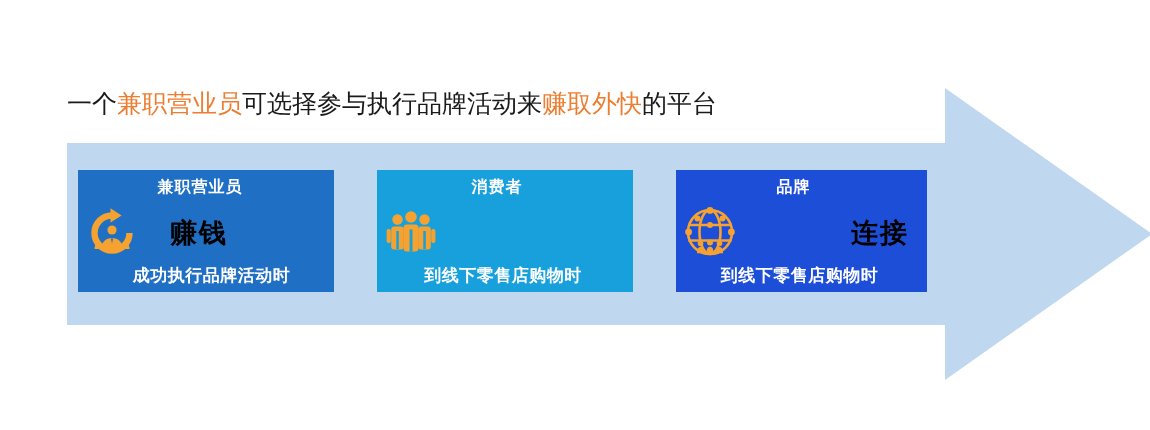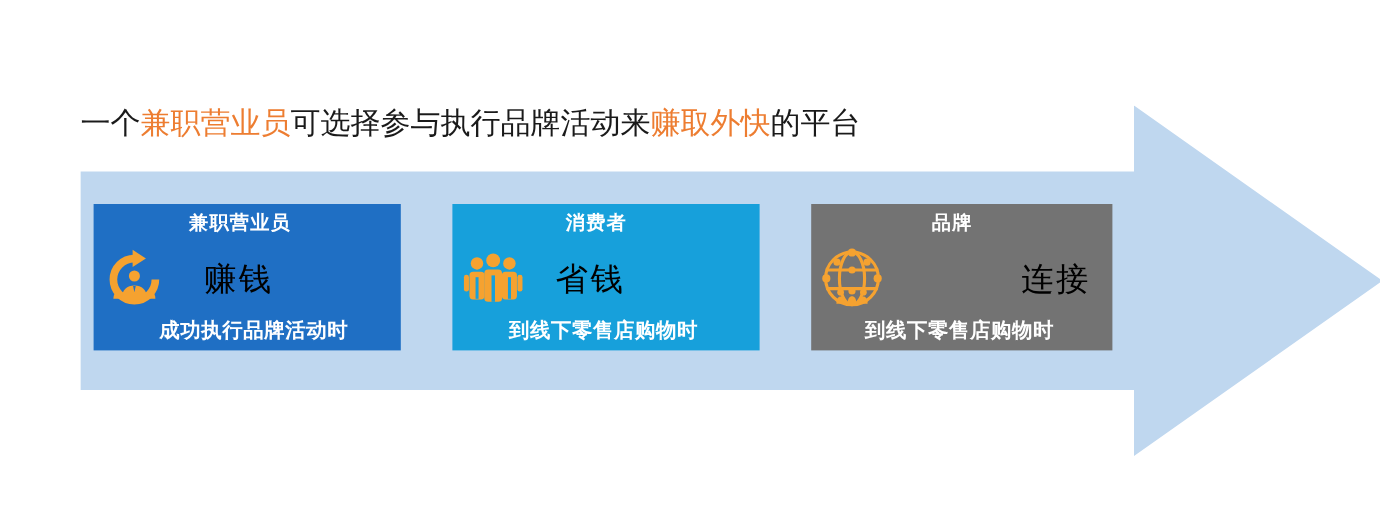--- a/index.html
+++ b/index.html
@@ -47,21 +47,21 @@
   
   .card {
     position: absolute;
     top: 170px;
     height: 122px;
     box-sizing: border-box;
     overflow: hidden;
   }
   #card-0 { left: 58px;  width: 256px; background: #1F6FC4; }
   #card-1 { left: 357px; width: 256px; background: #17A0DB; }
-  #card-2 { left: 656px; width: 251px; background: #737373; }
+  #card-2 { left: 656px; width: 251px; background: #1d4ed8; }
 
   .card-title {
     position: absolute;
     top: 6px;
     left: 0;
     right: 0;
     text-align: center;
     color: #ffffff;
     font-family: "Liberation Serif", "DejaVu Serif", serif;
     font-size: 16px;
@@ -75,21 +75,21 @@
 
   .card-main {
     position: absolute;
     top: 46px;
     left: 0;
     right: 0;
     text-align: center;
     color: #000000;
     font-family: "Liberation Serif", "DejaVu Serif", serif;
     font-size: 27px;
-    font-weight: normal;
+    font-weight: bold;
     line-height: 34px;
     letter-spacing: 2px;
   }
   #card-0 .card-main { padding-right: 14px; }
   #card-1 .card-main { padding-right: 26px; }
   #card-2 .card-main { padding-right: 18px; text-align: right; }
 
   .card-caption {
     position: absolute;
     bottom: 5px;
@@ -166,21 +166,20 @@
         <rect x="35.2" y="21.5" width="12.6" height="23" rx="3" fill="#F5A230"></rect>
         <rect x="40.3" y="26" width="2.5" height="18" fill="#17A0DB"></rect>
         <rect x="48.2" y="24" width="4.2" height="14" rx="2" fill="#F5A230"></rect>
 
         <circle cx="28" cy="12" r="5.8" fill="#F5A230"></circle>
         <rect x="20.6" y="19.5" width="14.8" height="27" rx="3.2" fill="#F5A230"></rect>
         <rect x="26.6" y="24.5" width="2.9" height="22" fill="#17A0DB"></rect>
       </svg>
     </div>
     <div class="card-title">消费者</div>
-    <div class="card-main">省钱</div>
     <div class="card-caption">到线下零售店购物时</div>
   </div>
 
   <div class="card" id="card-2">
     <div class="card-icon">
       <svg viewBox="0 0 56 58" aria-hidden="true">
         <g stroke="#F5A230" fill="none" stroke-width="2.6">
           <circle cx="28" cy="27" r="22"></circle>
           <ellipse cx="28" cy="27" rx="10.5" ry="22"></ellipse>
           <line x1="6" y1="20" x2="50" y2="20"></line>

